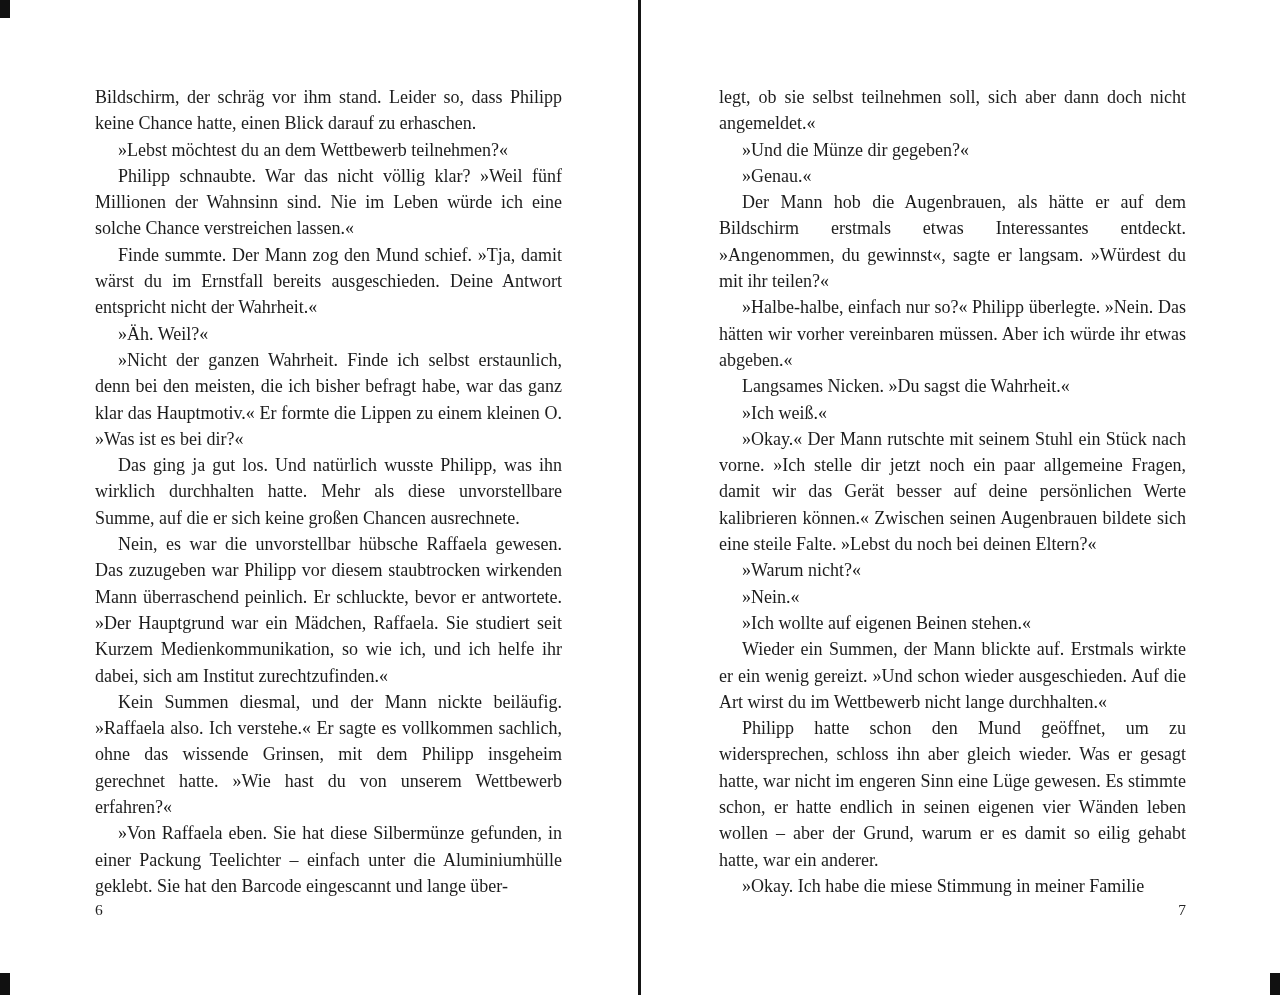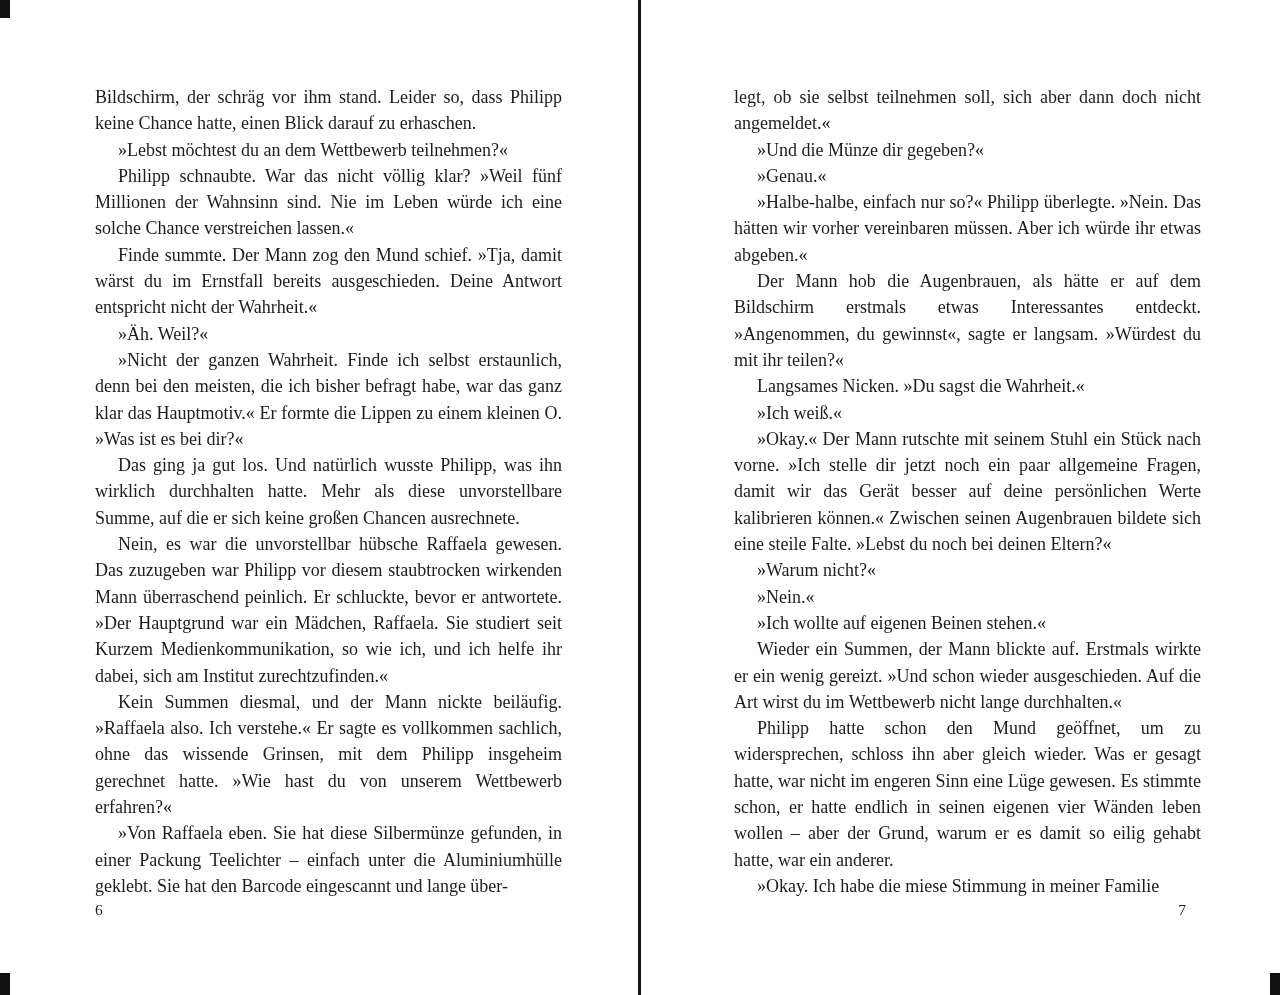--- a/index.html
+++ b/index.html
@@ -39,21 +39,21 @@
     position: absolute;
     top: 84px;
     width: 467px;
     font-size: 18px;
     line-height: 26.3px;
     text-align: justify;
     hyphens: auto;
     -webkit-hyphens: auto;
   }
   .text-left  { left: 95px; }
-  .text-right { left: 734px; }
+  .text-right { left: 719px; }
   .para {
     margin: 0;
     padding: 0;
   }
   .para.indent {
     text-indent: 23px;
   }
   .page-number {
     position: absolute;
     top: 901px;
@@ -89,22 +89,22 @@
         <p class="para indent">»Von Raffaela eben. Sie hat diese Silbermünze gefunden, in einer Packung Teelichter – einfach unter die Aluminiumhülle geklebt. Sie hat den Barcode eingescannt und lange über-</p>
       </div>
     <div class="page-number page-number-left">6</div>
   </div>
 
   <div>
     <div class="text-block text-right">
         <p class="para">legt, ob sie selbst teilnehmen soll, sich aber dann doch nicht angemeldet.«</p>
         <p class="para indent">»Und die Münze dir gegeben?«</p>
         <p class="para indent">»Genau.«</p>
+        <p class="para indent">Der Mann hob die Augenbrauen, als hätte er auf dem Bildschirm erstmals etwas Interessantes entdeckt. »Angenommen, du gewinnst«, sagte er langsam. »Würdest du mit ihr teilen?«</p>
         <p class="para indent">»Halbe-halbe, einfach nur so?« Philipp überlegte. »Nein. Das hätten wir vorher vereinbaren müssen. Aber ich würde ihr etwas abgeben.«</p>
-        <p class="para indent">Der Mann hob die Augenbrauen, als hätte er auf dem Bildschirm erstmals etwas Interessantes entdeckt. »Angenommen, du gewinnst«, sagte er langsam. »Würdest du mit ihr teilen?«</p>
         <p class="para indent">Langsames Nicken. »Du sagst die Wahrheit.«</p>
         <p class="para indent">»Ich weiß.«</p>
         <p class="para indent">»Okay.« Der Mann rutschte mit seinem Stuhl ein Stück nach vorne. »Ich stelle dir jetzt noch ein paar allgemeine Fragen, damit wir das Gerät besser auf deine persönlichen Werte kalibrieren können.« Zwischen seinen Augenbrauen bildete sich eine steile Falte. »Lebst du noch bei deinen Eltern?«</p>
         <p class="para indent">»Warum nicht?«</p>
         <p class="para indent">»Nein.«</p>
         <p class="para indent">»Ich wollte auf eigenen Beinen stehen.«</p>
         <p class="para indent">Wieder ein Summen, der Mann blickte auf. Erstmals wirkte er ein wenig gereizt. »Und schon wieder ausgeschieden. Auf die Art wirst du im Wettbewerb nicht lange durchhalten.«</p>
         <p class="para indent">Philipp hatte schon den Mund geöffnet, um zu widersprechen, schloss ihn aber gleich wieder. Was er gesagt hatte, war nicht im engeren Sinn eine Lüge gewesen. Es stimmte schon, er hatte endlich in seinen eigenen vier Wänden leben wollen – aber der Grund, warum er es damit so eilig gehabt hatte, war ein anderer.</p>
         <p class="para indent">»Okay. Ich habe die miese Stimmung in meiner Familie</p>
       </div>

